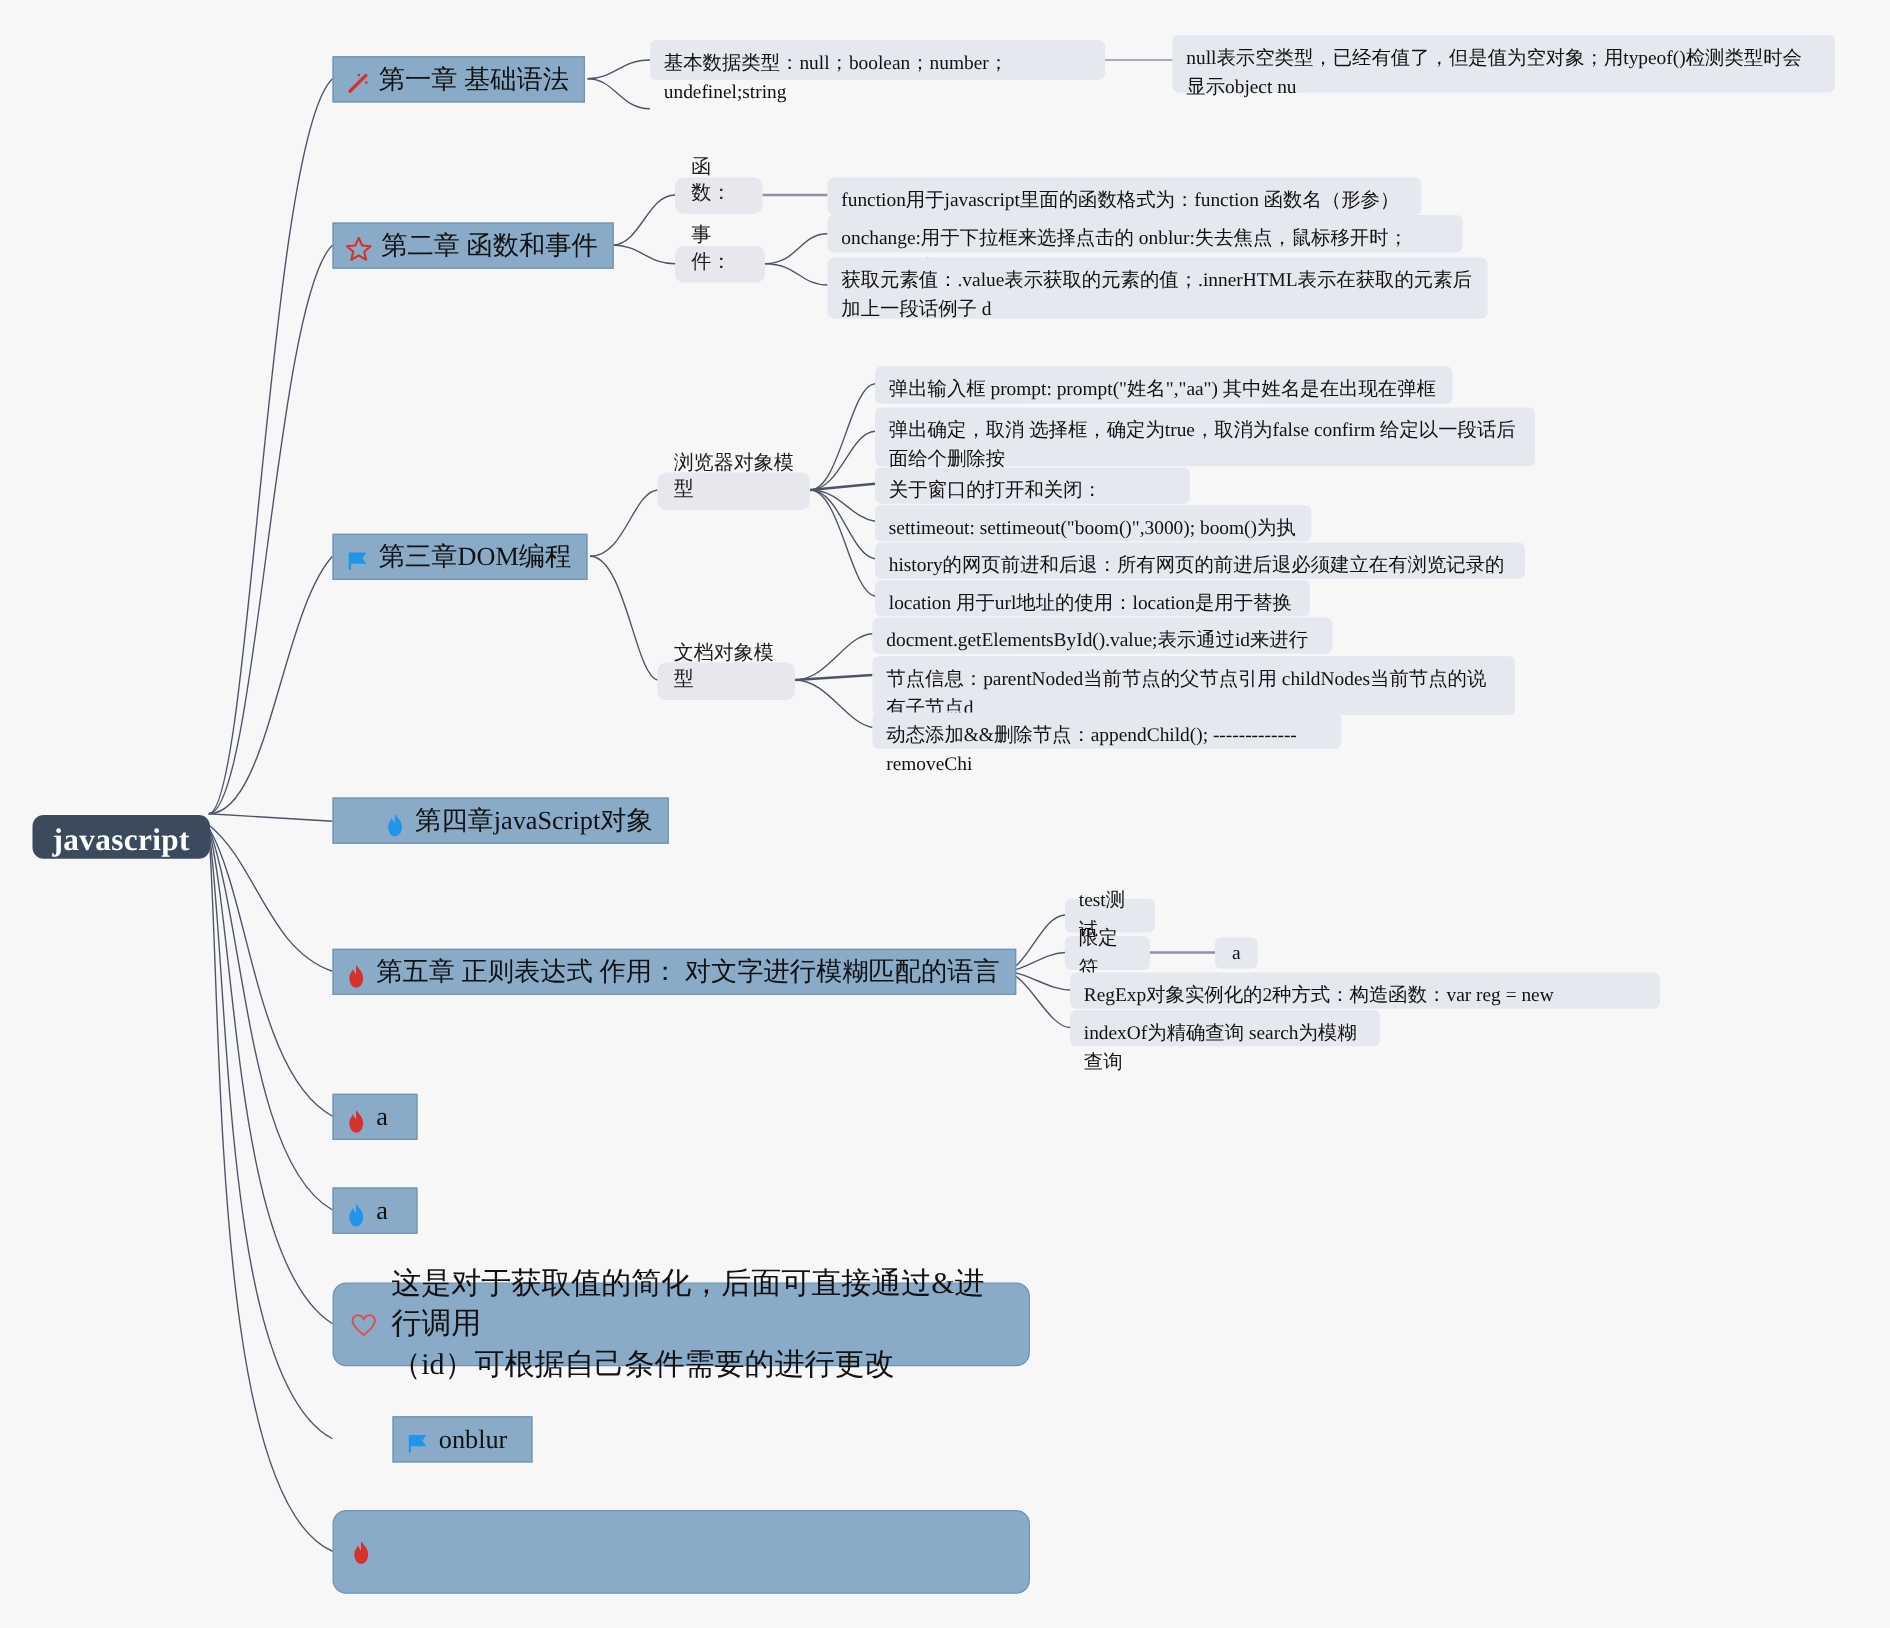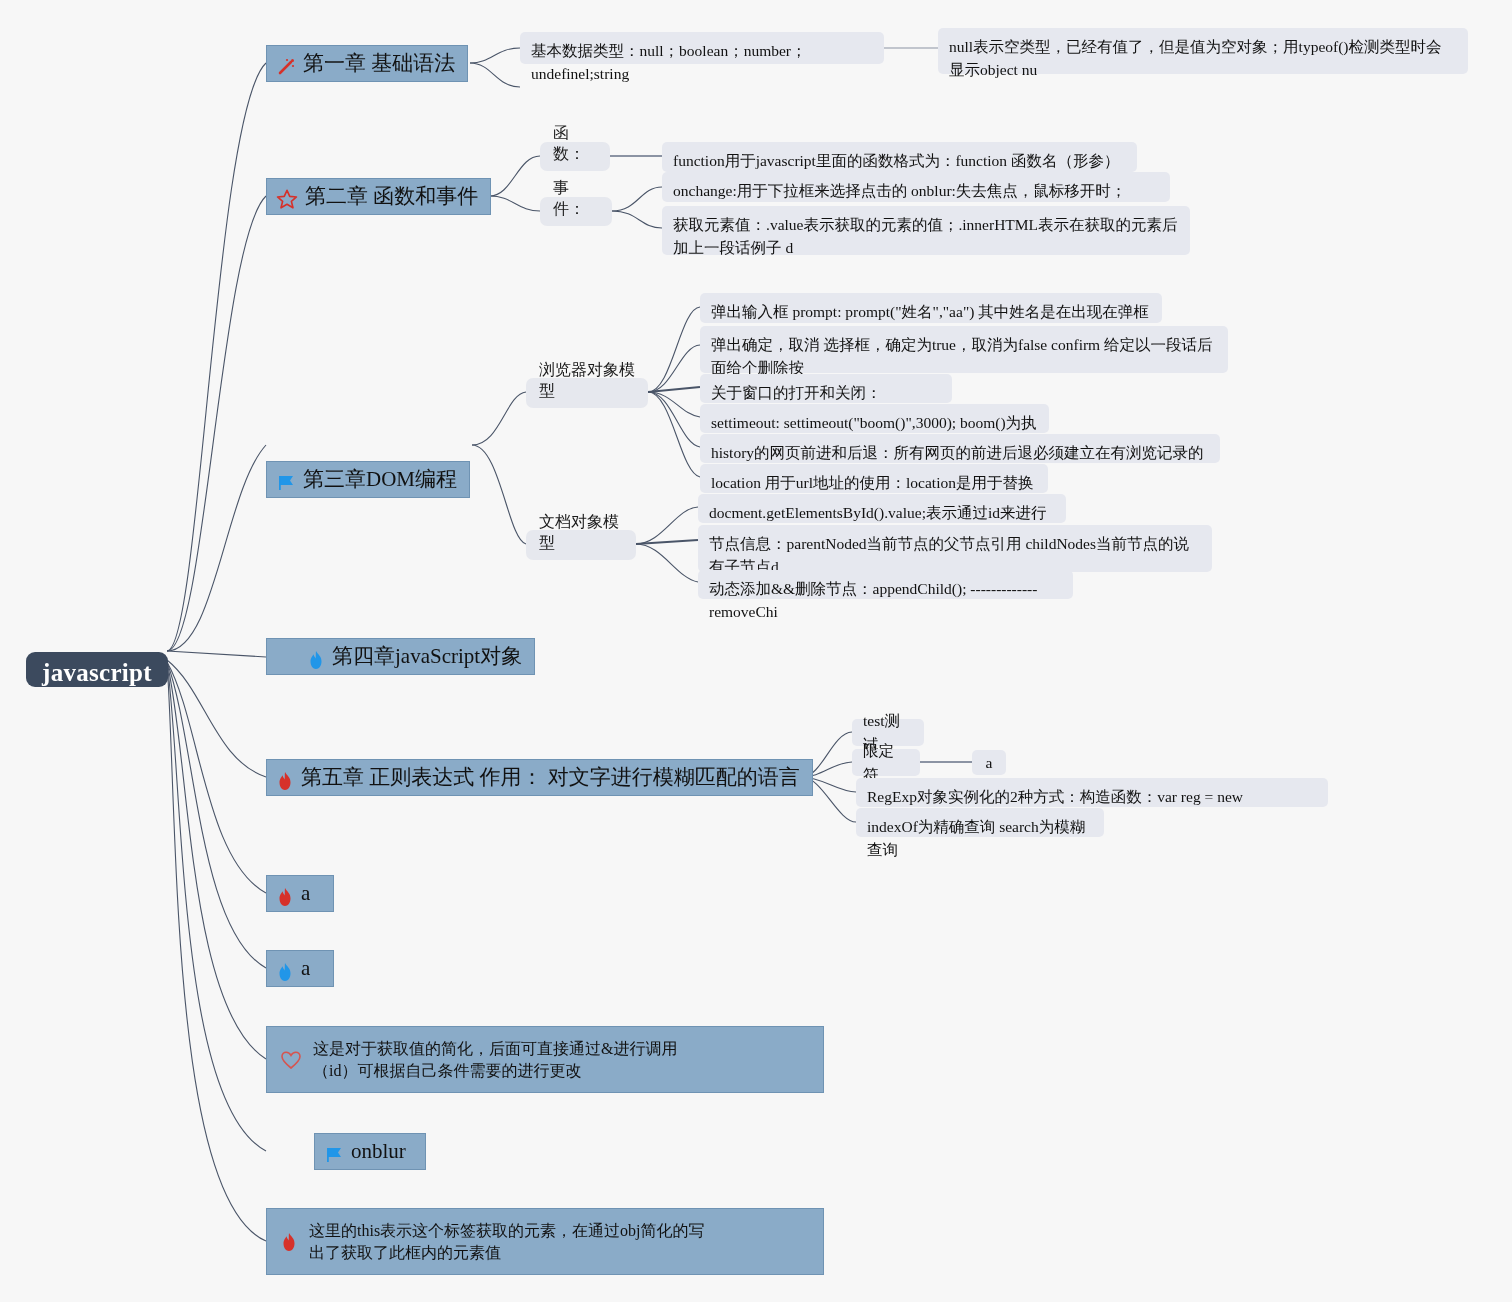--- a/index.html
+++ b/index.html
@@ -45,23 +45,24 @@
   
   .chapter {
     background: #8aabc8;
     border: 1px solid #6f93b3;
     color: #111111;
     font-size: 21px;
     padding: 4px 12px 4px 9px;
     line-height: 1.35;
   }
   .chapter.multiline {
-    font-size: 16px;
+    font-size: 24px;
     align-items: center;
     padding: 8px 12px 8px 9px;
+    border-radius: 11px;
   }
 
   
   .sublabel {
     background: #e6e8ee;
     border-radius: 7px;
     color: #1a1a1a;
     font-size: 16px;
     padding: 6px 13px;
     justify-content: center;
@@ -193,21 +194,21 @@
   </div>
 
   <div class="node leaf" style="left:662px; top:172px; width:508px; height:30px;">
     <span>onchange:用于下拉框来选择点击的 onblur:失去焦点，鼠标移开时； onsubmit:在</span>
   </div>
 
   <div class="node leaf" style="left:662px; top:206px; width:528px; height:49px;">
     <span>获取元素值：.value表示获取的元素的值；.innerHTML表示在获取的元素后加上一段话例子 d</span>
   </div>
 
-  <div class="node chapter" style="left:266px; top:427px; height:37px;margin-top:34px;">
+  <div class="node chapter" style="left:266px; top:427px; height:37px;">
     <span class="icon">
       <svg width="20" height="20" viewBox="0 0 20 20">
         <path d="M4 3 L17 3 L14 7.5 L17 12 L4 12 Z" fill="#2196e8"></path>
         <rect x="3" y="3" width="1.8" height="14" fill="#2196e8"></rect>
       </svg>
     </span>
     <span class="label-txt">第三章DOM编程</span>
   </div>
 
   <div class="node sublabel" style="left:526px; top:378px; width:122px; height:30px;">
@@ -329,17 +330,15 @@
     </span>
     <span class="label-txt">onblur</span>
   </div>
 
   <div class="node chapter multiline" style="left:266px; top:1208px; width:558px; height:67px;">
     <span class="icon" style="margin-right:11px;margin-left:4px;">
       <svg width="18" height="20" viewBox="0 0 18 20">
         <path d="M9 1 C11.5 5 14.5 6.5 14.5 11.5 C14.5 16 12 19 9 19 C6 19 3.5 16 3.5 11.5 C3.5 7.8 5.5 6.5 6.5 4.2 C7 6.5 8.2 7 8.5 8.5 C9.2 6.5 8.5 4 9 1 Z" fill="#d6312a"></path>
       </svg>
     </span>
-    <span class="label-txt">这里的this表示这个标签获取的元素，在通过obj简化的写
-出了获取了此框内的元素值</span>
   </div>
 
 </div>
 
 </body></html>

